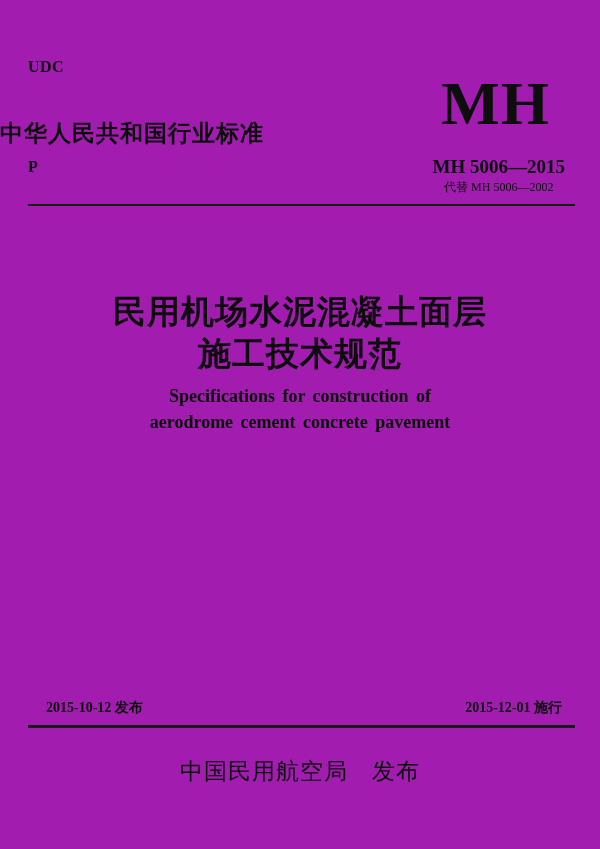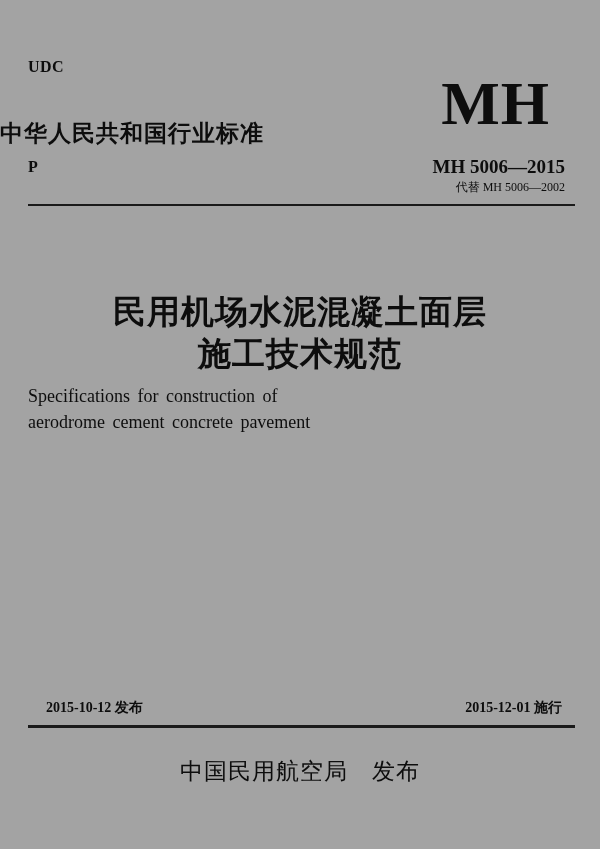--- a/index.html
+++ b/index.html
@@ -4,21 +4,21 @@
 <style>
   html, body {
     margin: 0;
     padding: 0;
     background: #ffffff;
   }
   .page {
     position: relative;
     width: 600px;
     height: 849px;
-    background: #a3a3a3;
+    background: #a21caf;
     color: #0d0d0d;
     overflow: hidden;
     font-family: "Liberation Serif", "DejaVu Serif", serif;
   }
   .serif  { font-family: "Liberation Serif", "DejaVu Serif", serif; }
 
   .udc {
     position: absolute;
     left: 28px;
     top: 58px;
@@ -51,21 +51,21 @@
     position: absolute;
     left: 28px;
     top: 158px;
     font-size: 16px;
     font-weight: bold;
   }
   .std-no-block {
     position: absolute;
     right: 35px;
     top: 155px;
-    text-align: right;
+    text-align: center;
   }
   .std-no {
     font-size: 19px;
     font-weight: bold;
     line-height: 23px;
   }
   .replaces {
     font-size: 12px;
     font-weight: normal;
     line-height: 18px;
@@ -94,26 +94,25 @@
     font-weight: bold;
     line-height: 42px;
     letter-spacing: 1px;
     font-family: "Liberation Sans", "DejaVu Sans", sans-serif;
   }
   .title-en {
     position: absolute;
     left: 0;
     right: 0;
     top: 383px;
-    text-align: left;
+    text-align: center;
     font-size: 18px;
-    font-weight: normal;
+    font-weight: bold;
     line-height: 26px;
     word-spacing: 3px;
-    margin-left: 28px;
   }
   .date-line {
     position: absolute;
     top: 699px;
     font-size: 14px;
     font-weight: bold;
     font-family: "Liberation Serif", "DejaVu Serif", serif;
   }
   .issue-date { left: 46px; }
   .impl-date  { right: 38px; font-family: Liberation Serif, serif; }

